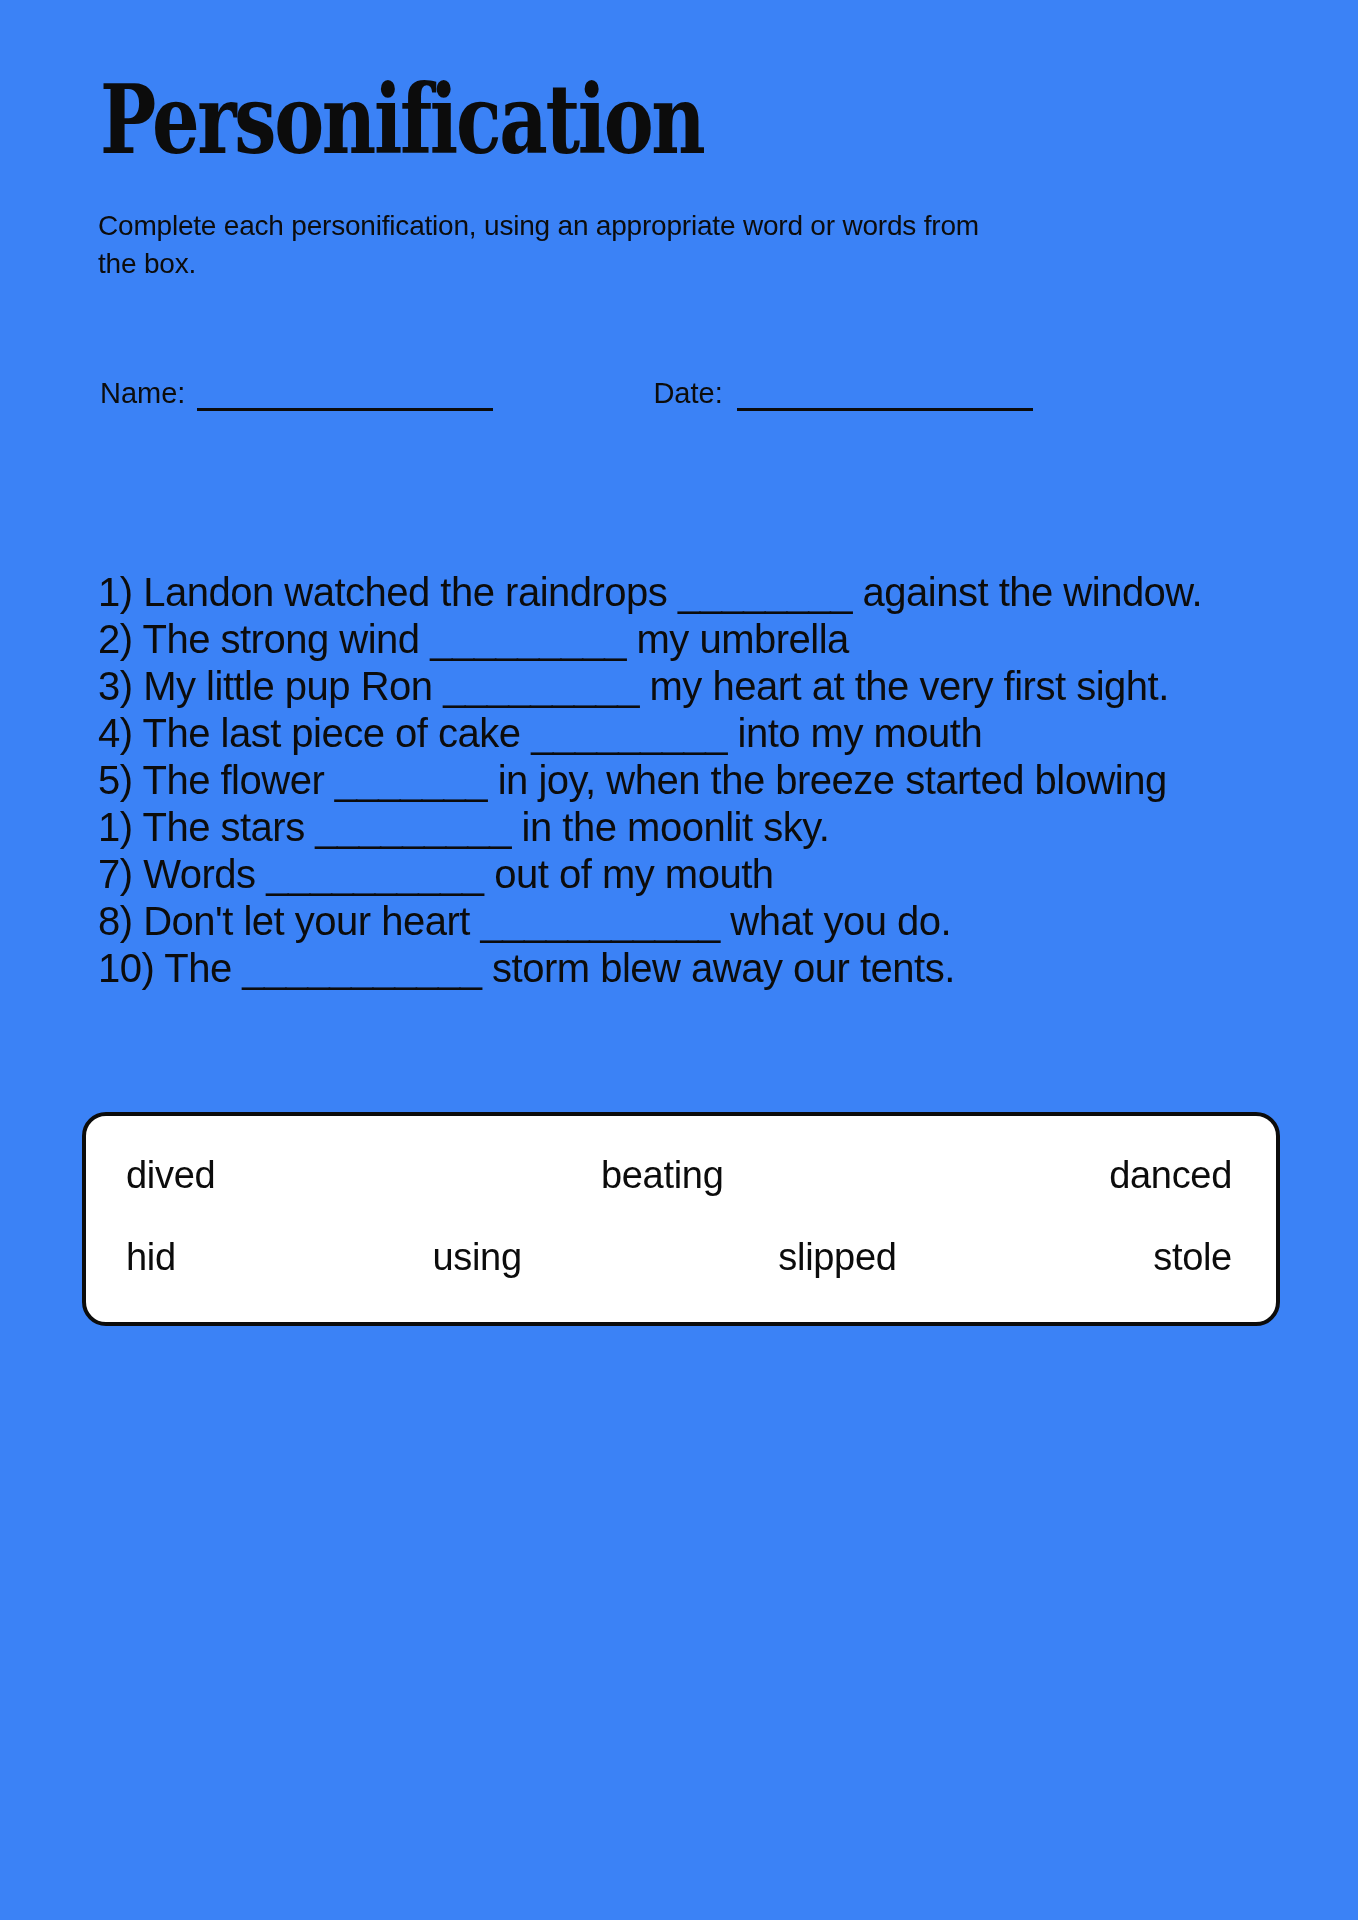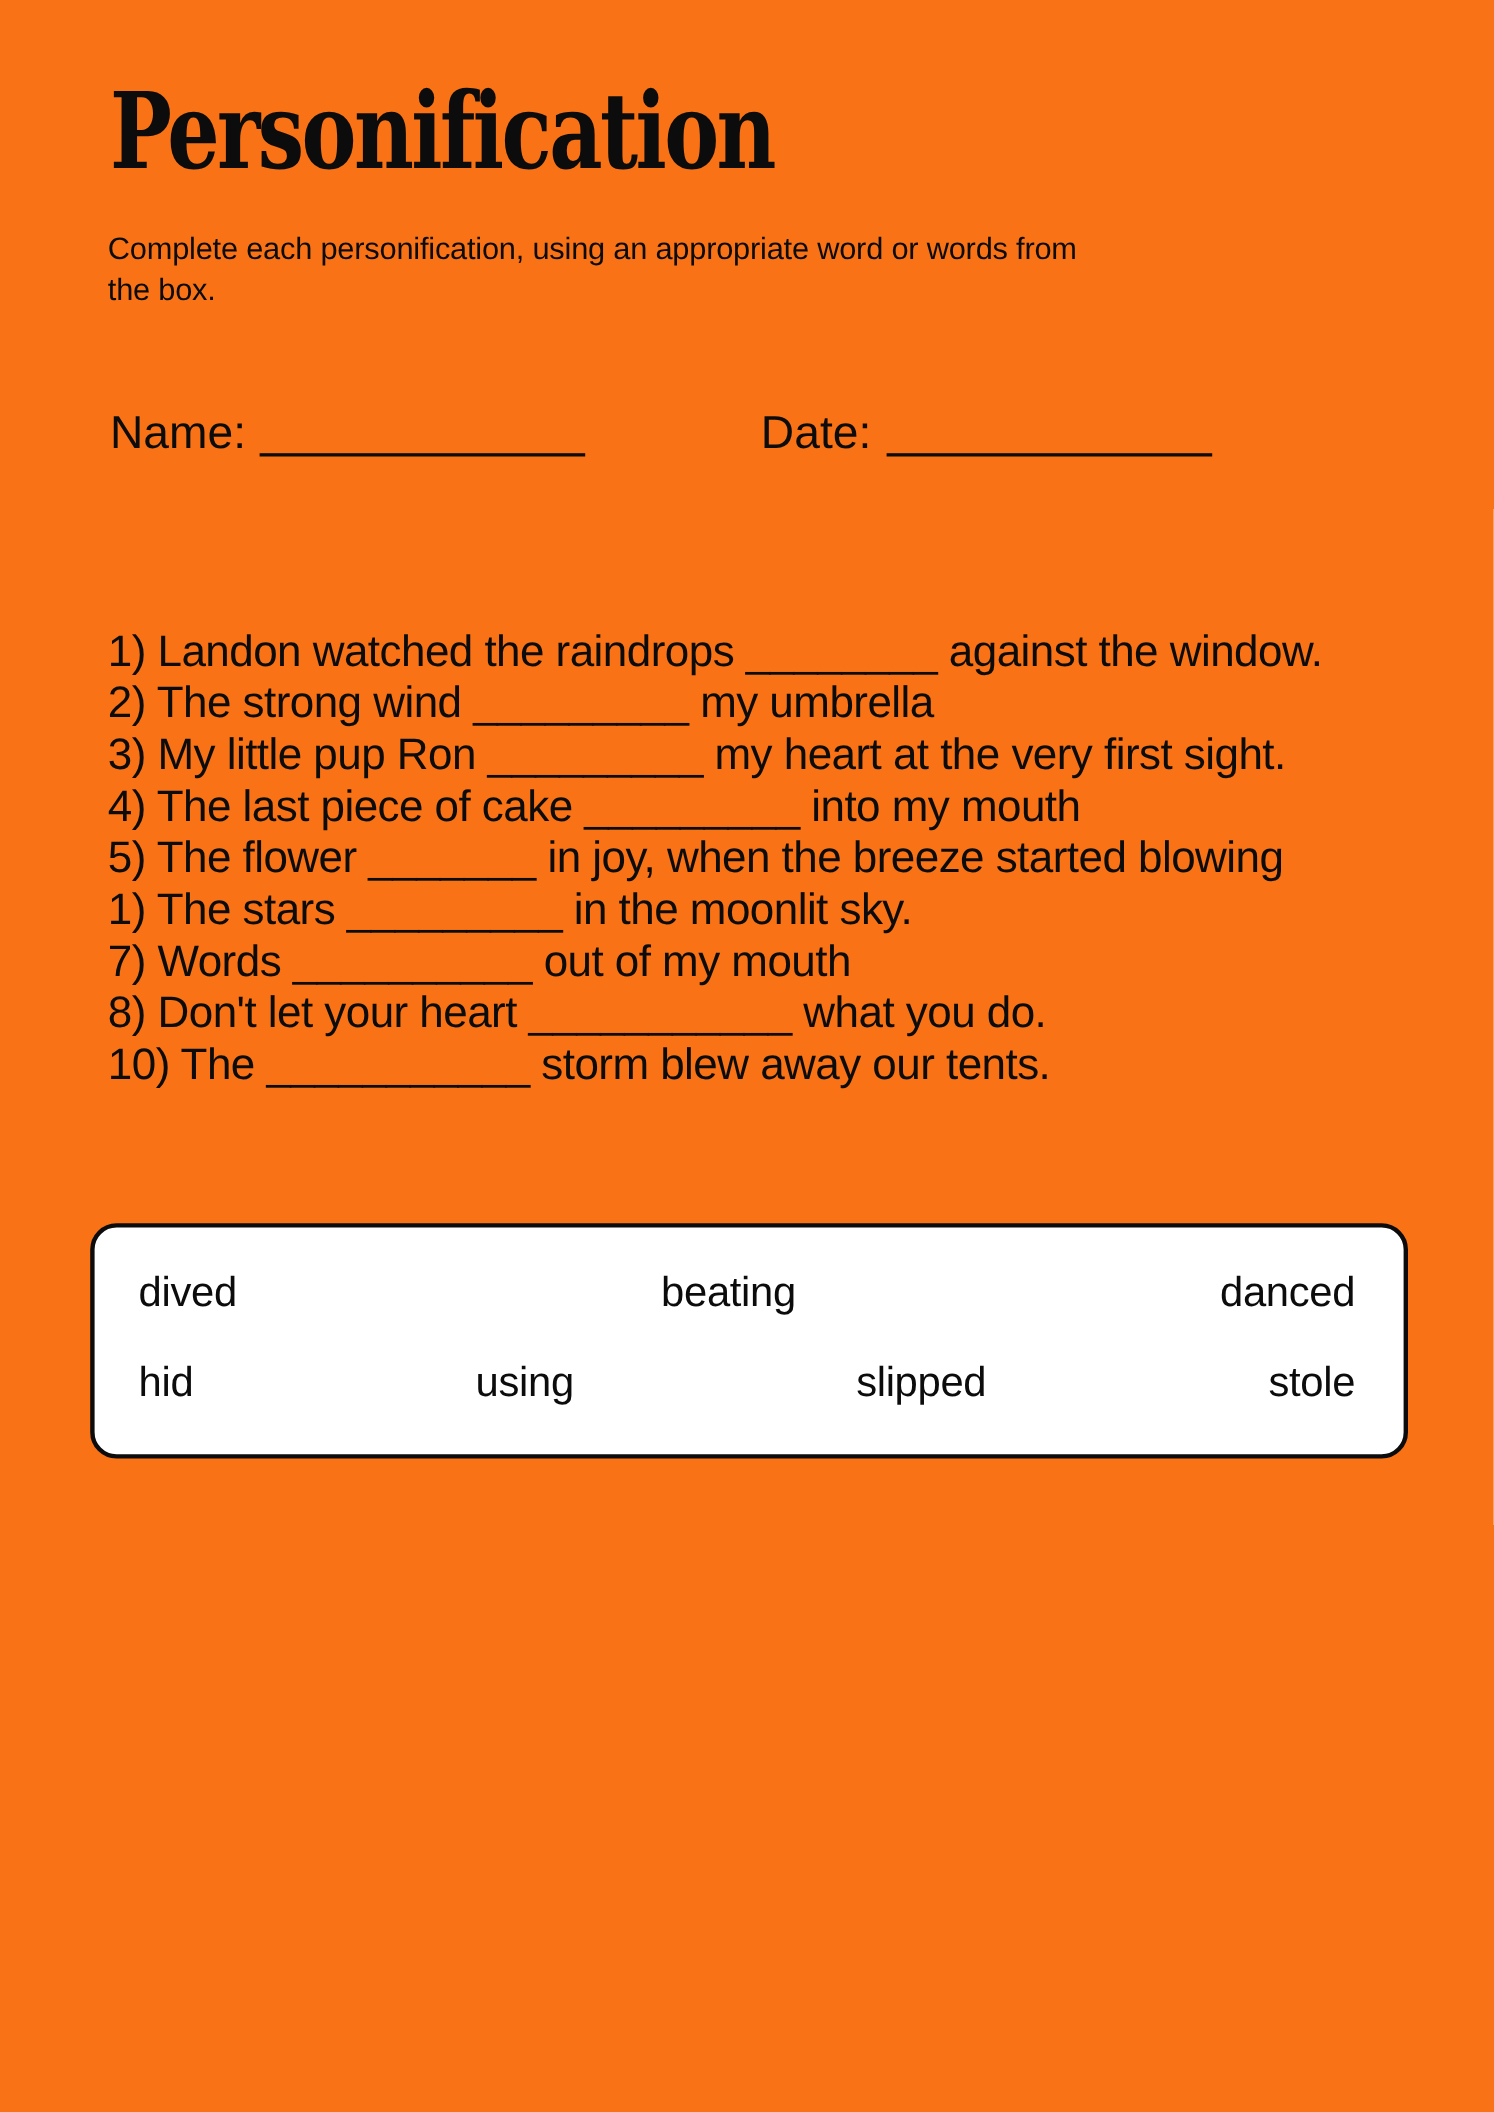--- a/index.html
+++ b/index.html
@@ -4,21 +4,21 @@
 <style>
   html, body {
     margin: 0;
     padding: 0;
     background: #ffffff;
   }
   .page {
     position: relative;
     width: 1358px;
     height: 1920px;
-    background: #f97316;
+    background: #3b82f6;
     color: #0c0c0c;
     font-family: "Liberation Sans", sans-serif;
     overflow: hidden;
   }
   .title {
     margin: 70px 0 0 100px;
     font-family: "DejaVu Serif", serif;
     font-weight: 900;
     font-size: 96px;
     line-height: 100px;
@@ -29,21 +29,21 @@
   }
   .subtitle {
     margin: 37px 0 0 98px;
     font-size: 28px;
     line-height: 38px;
     letter-spacing: -0.2px;
     max-width: 900px;
   }
   .name-row {
     margin: 86px 0 0 100px;
-    font-size: 42px;
+    font-size: 29px;
     line-height: 48px;
     white-space: nowrap;
   }
   .fill-line {
     display: inline-block;
     width: 296px;
     height: 1px;
     border-bottom: 3px solid #0c0c0c;
     transform: translateY(8px);
   }

